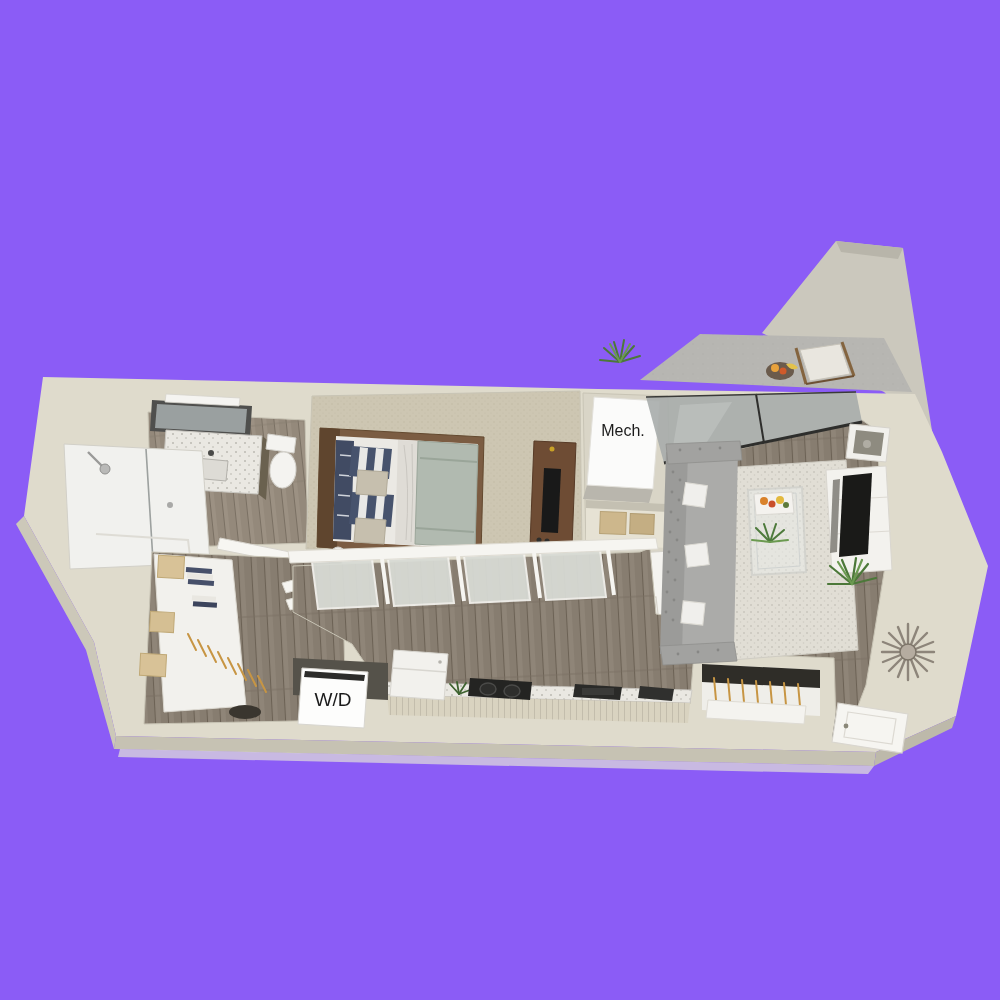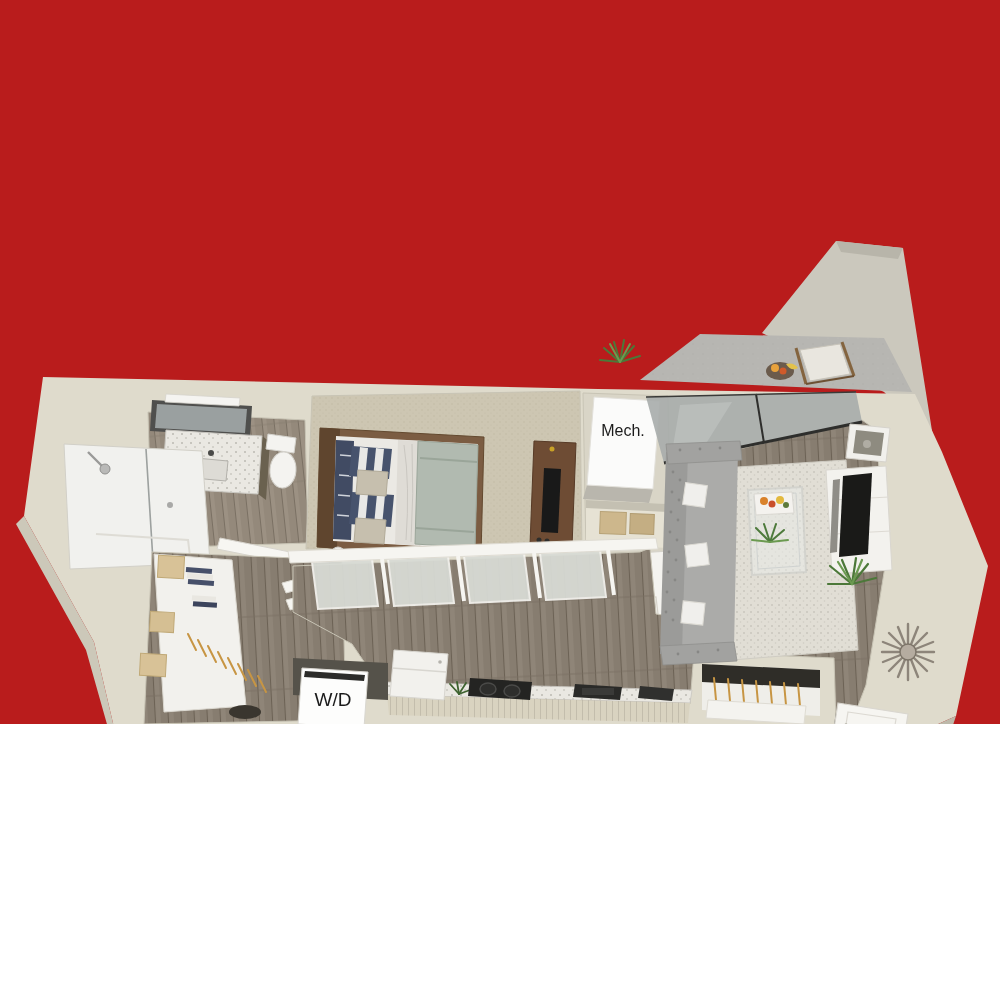--- a/index.html
+++ b/index.html
@@ -1,16 +1,16 @@
 <!DOCTYPE html>
 <html><head>
 <meta charset="utf-8">
 <style>
   html,body{margin:0;padding:0;background:#ffffff;}
-  .stage{width:1000px;height:724px;position:relative;background:#b91c1c;overflow:hidden;
+  .stage{width:1000px;height:1000px;position:relative;background:#8b5cf6;overflow:hidden;
          font-family:"Liberation Sans", sans-serif;}
   svg{display:block;}
   text{font-family:"Liberation Sans", sans-serif;fill:#1b1b1b;}
   .lbl-mech{font-size:16px;}
   .lbl-wd{font-size:19px;}
 </style>
 </head>
 <body>
 
 <div class="stage">

